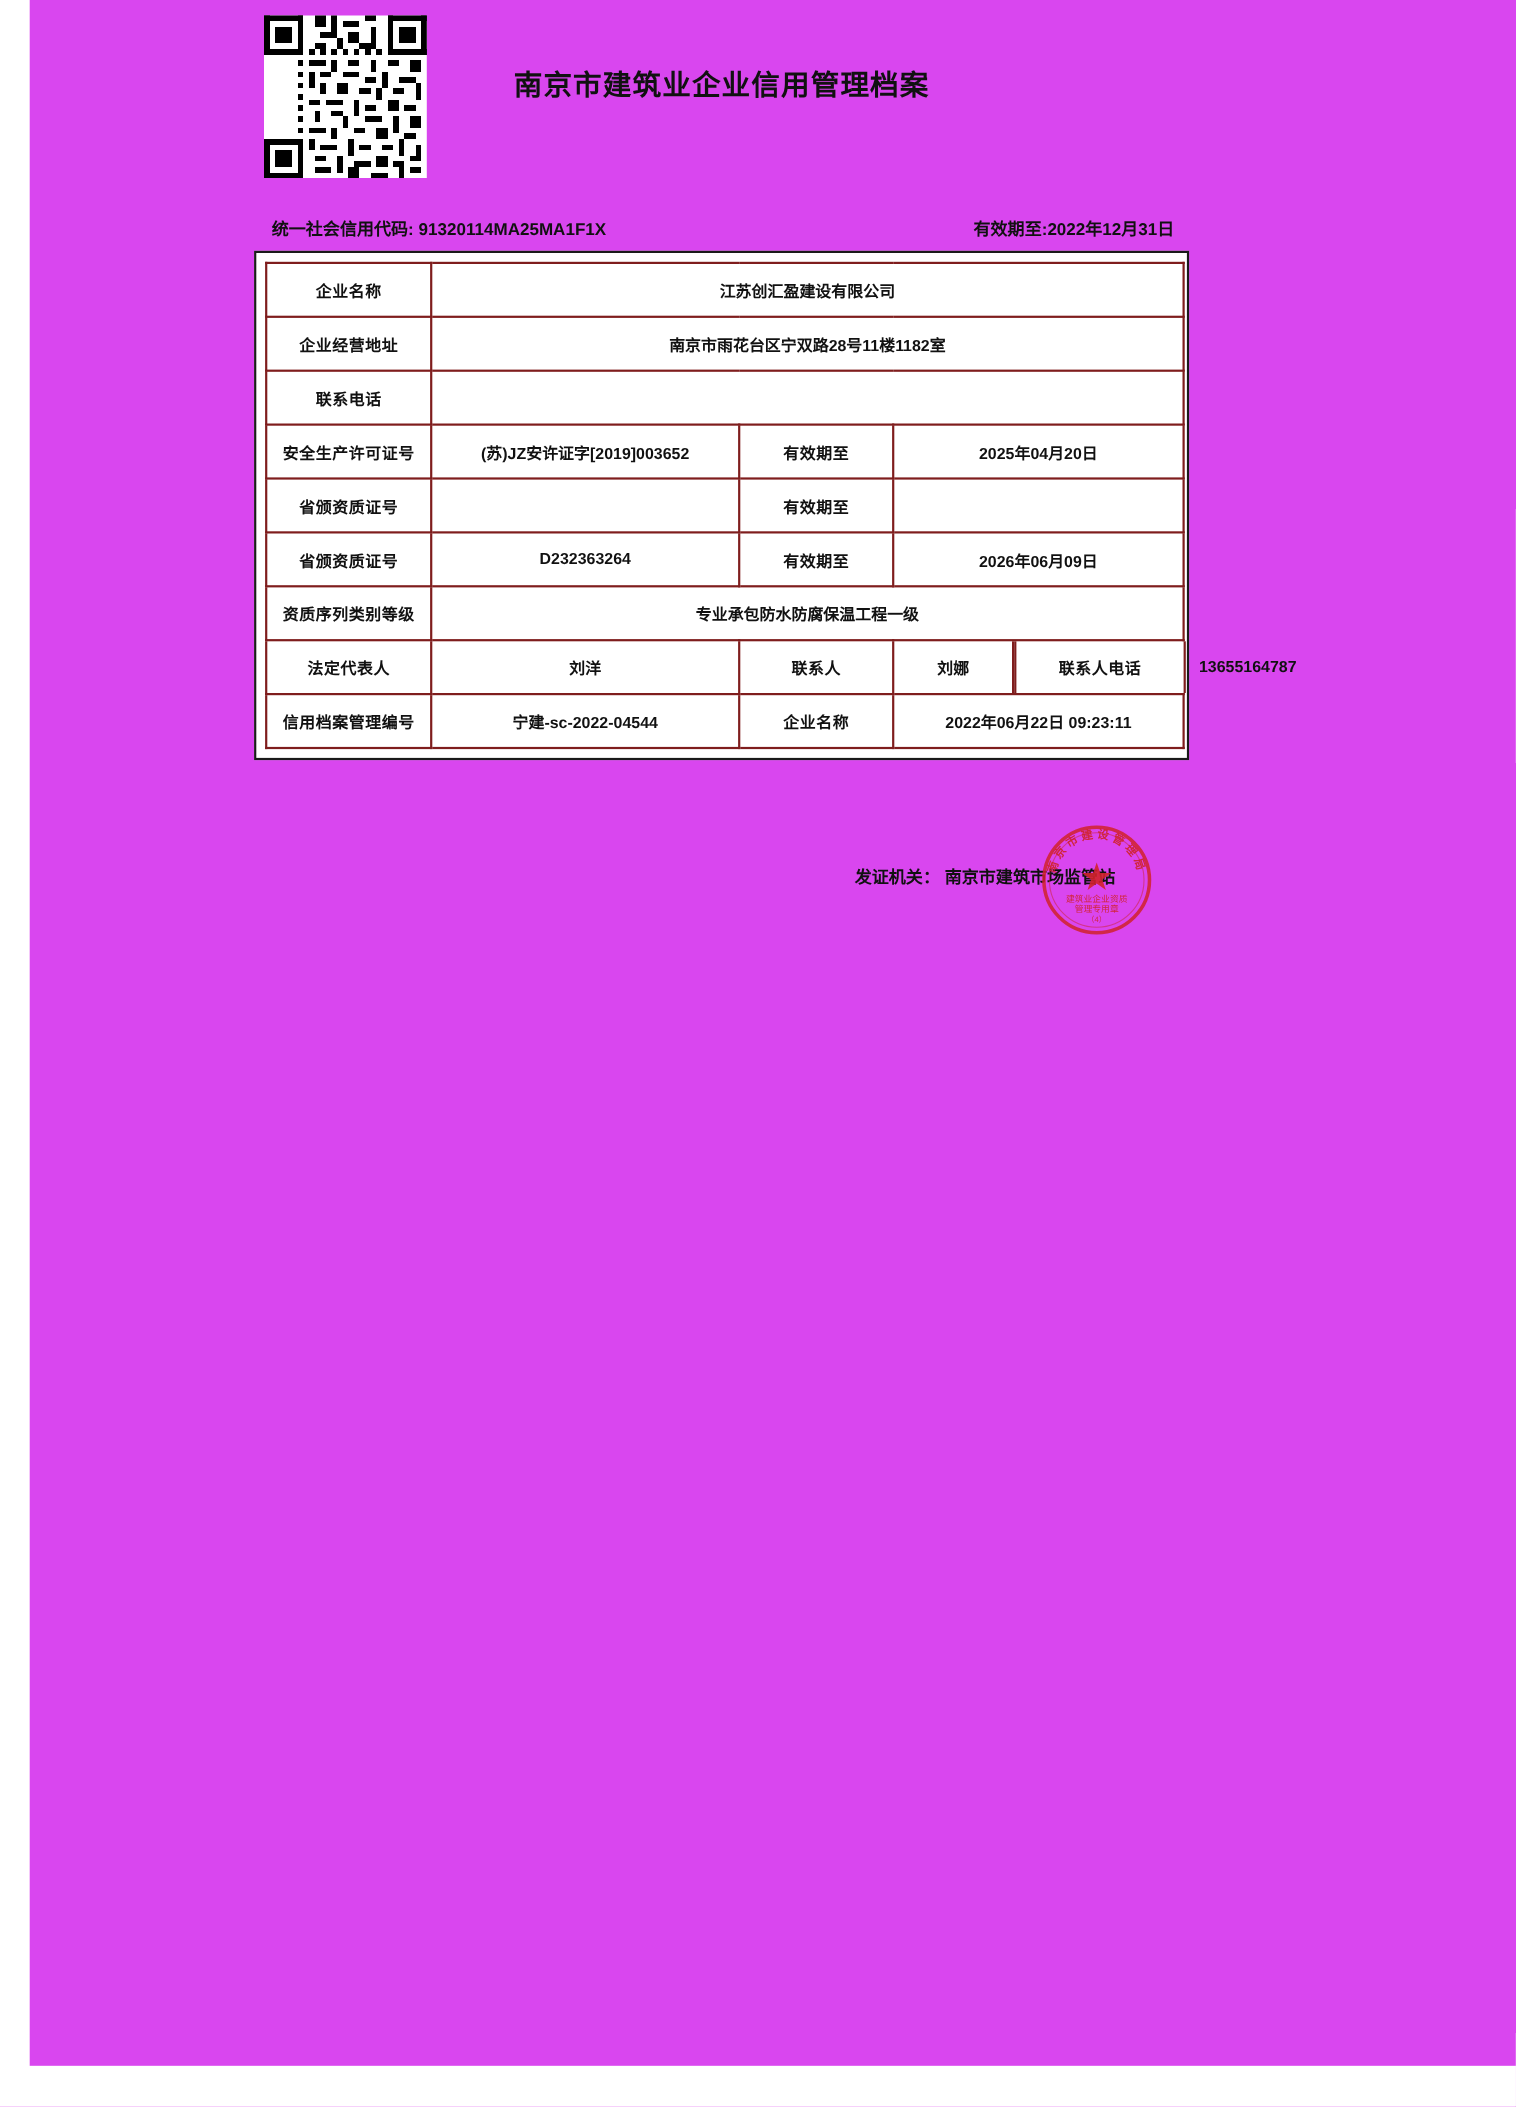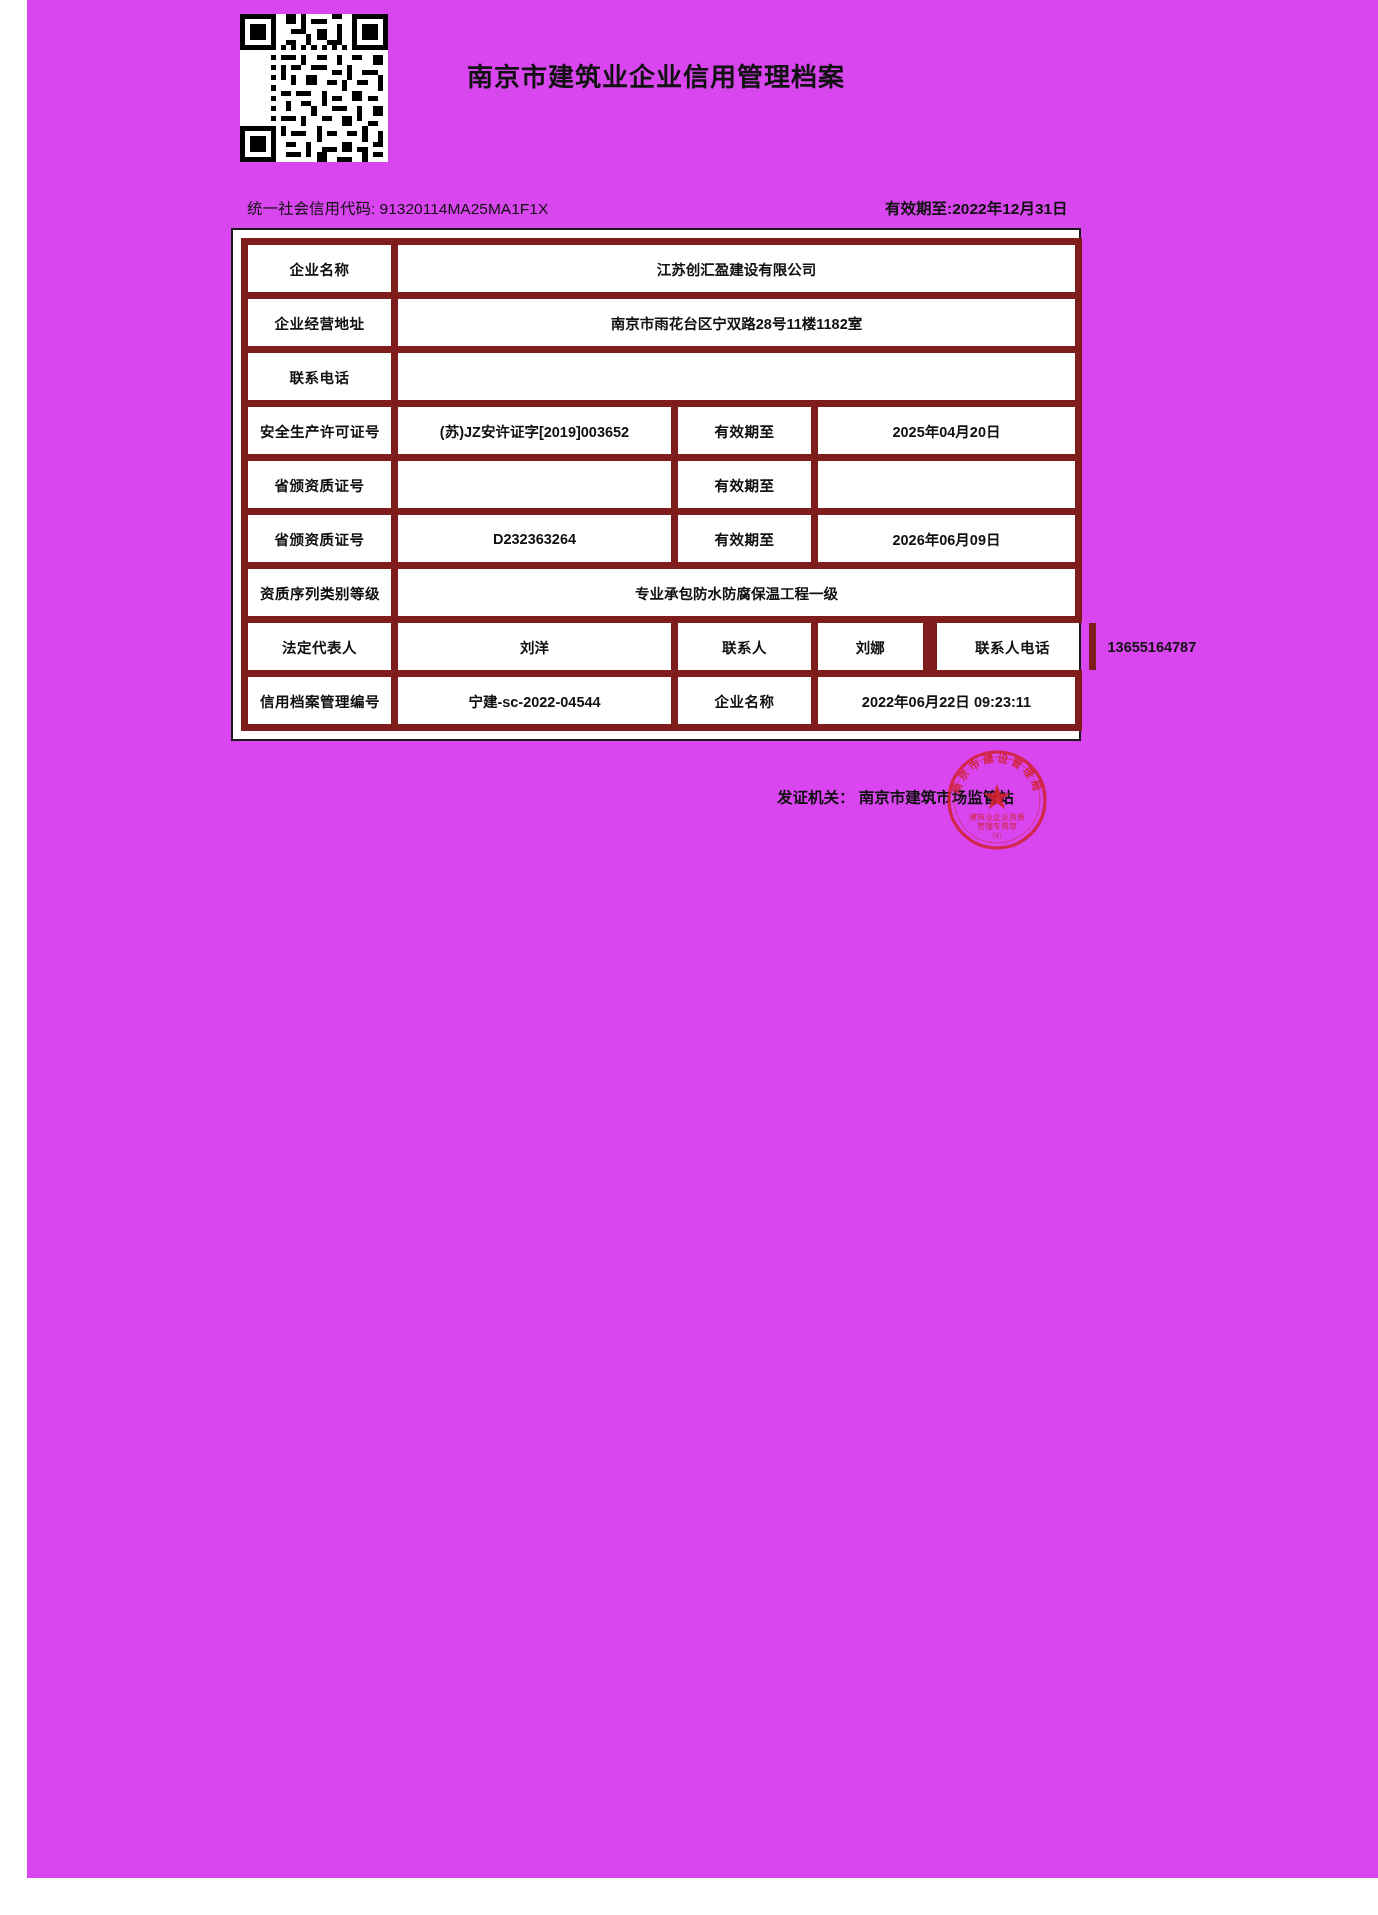--- a/index.html
+++ b/index.html
@@ -53,21 +53,21 @@
     left: 0;
     top: 196px;
     width: 1378px;
     height: 28px;
   }
   .meta-credit {
     position: absolute;
     left: 220px;
     top: 0;
     font-size: 15.5px;
-    font-weight: normal;
+    font-weight: bold;
     color: #111;
     white-space: nowrap;
   }
   .meta-valid {
     position: absolute;
     left: 858px;
     top: 0;
     font-size: 15.5px;
     font-weight: bold;
     color: #111;
@@ -83,21 +83,21 @@
     background: #fff;
     box-sizing: border-box;
     padding: 8px;
   }
   table.doc {
     width: 100%;
     border-collapse: collapse;
     table-layout: fixed;
   }
   table.doc td {
-    border: 7px solid #7f1d1d;
+    border: 2px solid #7f1d1d;
     height: 47px;
     padding: 0 12px;
     font-size: 14.5px;
     vertical-align: middle;
     color: #111;
   }
   td.lbl {
     text-align: center;
     font-weight: bold;
     letter-spacing: 0.5px;

